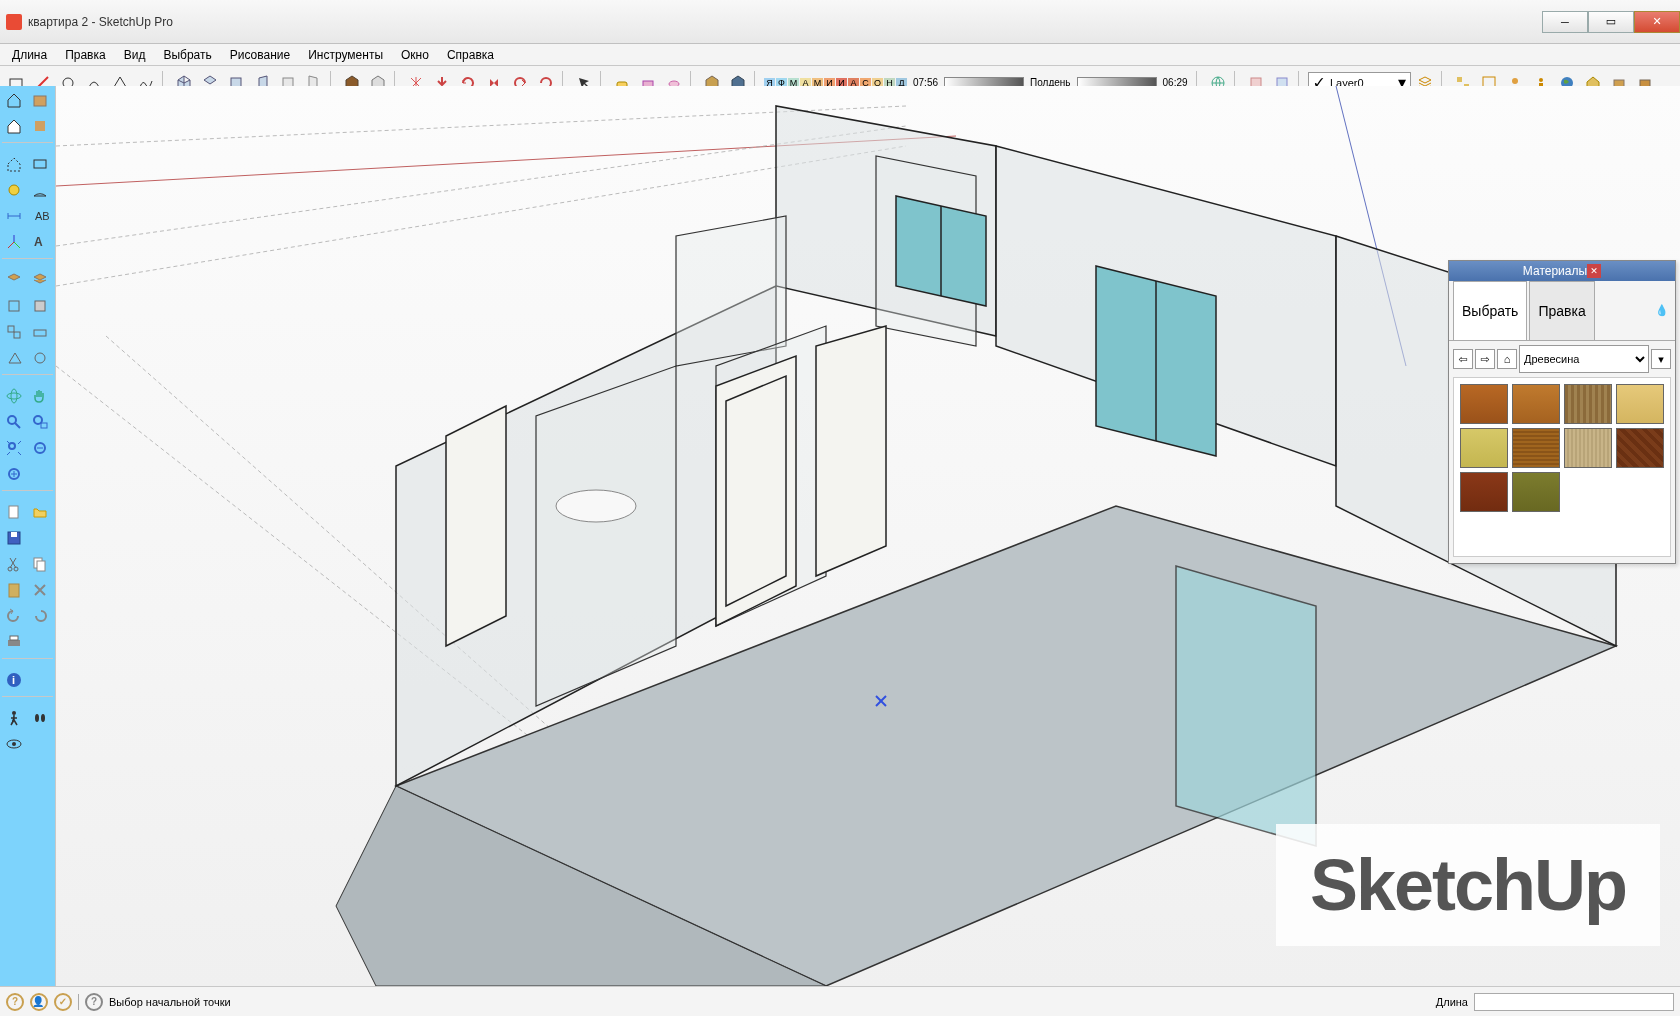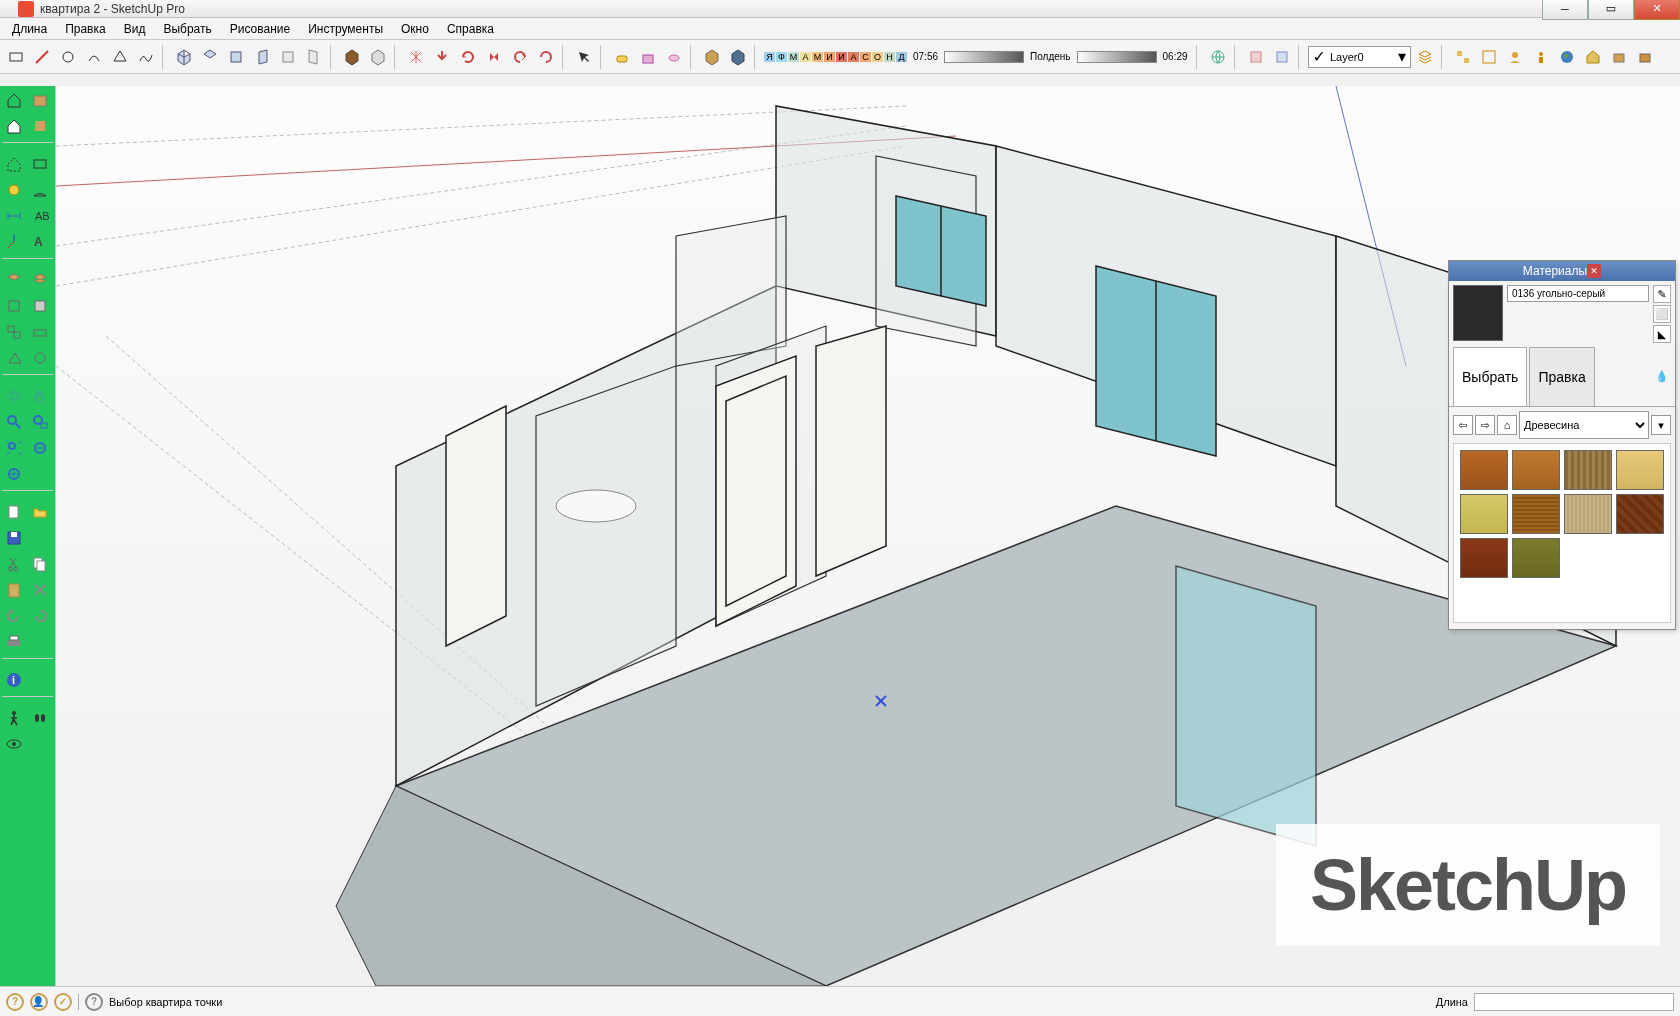--- a/index.html
+++ b/index.html
@@ -1,19 +1,19 @@
 <!DOCTYPE html>
 <html><head>
 <meta charset="utf-8">
 <style>
 * { margin: 0; padding: 0; box-sizing: border-box; font-family: "Segoe UI", Tahoma, sans-serif; }
 body { width: 1680px; height: 1016px; background: #f0f0f0; overflow: hidden; position: relative; }
 
 
-.titlebar { height: 18px; background: linear-gradient(#f8f8f8,#e8e8e8); border-bottom: 1px solid #c0c0c0; display: flex; align-items: center; padding-left: 18px; }
+.titlebar { height: 44px; background: linear-gradient(#f8f8f8,#e8e8e8); border-bottom: 1px solid #c0c0c0; display: flex; align-items: center; padding-left: 6px; }
 .app-icon { width: 16px; height: 16px; background: #e94b35; margin-right: 6px; border-radius: 2px; }
 .title-text { font-size: 12px; color: #333; }
 .win-controls { margin-left: auto; display: flex; }
 .win-btn { width: 46px; height: 22px; display: flex; align-items: center; justify-content: center; border: 1px solid #9aa; background: linear-gradient(#fdfdfd,#e5e5e5); font-size: 11px; cursor: pointer; }
 .win-btn.close { background: linear-gradient(#e97c6f,#d44b32); color: #fff; border-color: #a83; }
 
 
 .menubar { height: 22px; background: #f4f4f4; border-bottom: 1px solid #c8c8c8; display: flex; align-items: center; padding-left: 4px; gap: 2px; font-size: 12px; }
 .menu-item { padding: 2px 8px; cursor: pointer; }
 
@@ -22,21 +22,21 @@
 .tb-btn { width: 24px; height: 24px; border: 1px solid transparent; display: flex; align-items: center; justify-content: center; cursor: pointer; border-radius: 2px; }
 .tb-sep { width: 6px; height: 24px; border-left: 1px solid #c0c0c0; margin: 0 2px; }
 .time-strip { display: flex; align-items: center; gap: 1px; font-size: 9px; }
 .time-strip .month { width: 11px; text-align: center; }
 .time-val { font-size: 10px; padding: 0 4px; }
 .grad-bar { width: 80px; height: 12px; background: linear-gradient(90deg,#fff,#555); border: 1px solid #888; }
 .layer-sel { display: flex; align-items: center; gap: 4px; border: 1px solid #999; background: #fff; padding: 1px 4px; height: 22px; }
 .layer-sel input { border: none; font-size: 11px; width: 64px; outline: none; }
 
 
-.toolbar-left { position: absolute; left: 0; top: 86px; width: 56px; bottom: 30px; background: #22c55e; border-right: 1px solid #c8c8c8; padding: 2px; display: flex; flex-direction: column; gap: 2px; overflow: hidden; }
+.toolbar-left { position: absolute; left: 0; top: 86px; width: 56px; bottom: 30px; background: #7dd3fc; border-right: 1px solid #c8c8c8; padding: 2px; display: flex; flex-direction: column; gap: 2px; overflow: hidden; }
 .tb-row { display: flex; gap: 2px; }
 .tb-l { width: 24px; height: 24px; display: flex; align-items: center; justify-content: center; cursor: pointer; border-radius: 2px; }
 .tb-lsep { height: 6px; border-top: 1px solid #c8c8c8; margin: 2px 0; }
 
 
 .viewport { position: absolute; left: 56px; top: 86px; right: 0; bottom: 30px; background: linear-gradient(#fcfcfc,#f0f0f0); overflow: hidden; }
 .viewport svg { width: 100%; height: 100%; }
 .watermark { position: absolute; right: 20px; bottom: 40px; background: rgba(255,255,255,0.85); padding: 20px 34px; font-size: 72px; color: #555; font-weight: 700; letter-spacing: -2px; }
 
 
@@ -667,31 +667,20 @@
     </g>
   </svg>
   <div class="watermark">SketchUp</div>
 </div>
 
 <div class="materials-panel">
   <div class="mp-title">
     <span>Материалы</span>
     <span class="mp-close">✕</span>
   </div>
-  <div class="mp-preview-row">
-    <div class="mp-swatch"></div>
-    <div class="mp-name-col">
-      <input class="mp-name" value="0136 угольно-серый" style="">
-    </div>
-    <div class="mp-icons-col">
-      <div class="mp-ico">✎</div>
-      <div class="mp-ico">⬜</div>
-      <div class="mp-ico">◣</div>
-    </div>
-  </div>
   <div class="mp-tabs">
     <div class="mp-tab">Выбрать</div>
     <div class="mp-tab inactive">Правка</div>
     <div class="mp-eyedrop">💧</div>
   </div>
   <div class="mp-nav">
     <div class="mp-nav-btn">⇦</div>
     <div class="mp-nav-btn">⇨</div>
     <div class="mp-nav-btn">⌂</div>
     <select>
@@ -712,18 +701,18 @@
     <div class="mat-sw" style="background:linear-gradient(#7c7c2e,#686822)"></div>
   </div>
 </div>
 
 <div class="statusbar">
   <div class="status-ico">?</div>
   <div class="status-ico">👤</div>
   <div class="status-ico">✓</div>
   <span style="border-left:1px solid #aaa;height:16px"></span>
   <div class="status-ico" style="border-color:#888;color:#888">?</div>
-  <span>Выбор квартира точки</span>
+  <span>Выбор начальной точки</span>
   <div class="status-right">
     <span>Длина</span>
     <input class="status-input" style="">
   </div>
 </div>
 
 </body></html>

